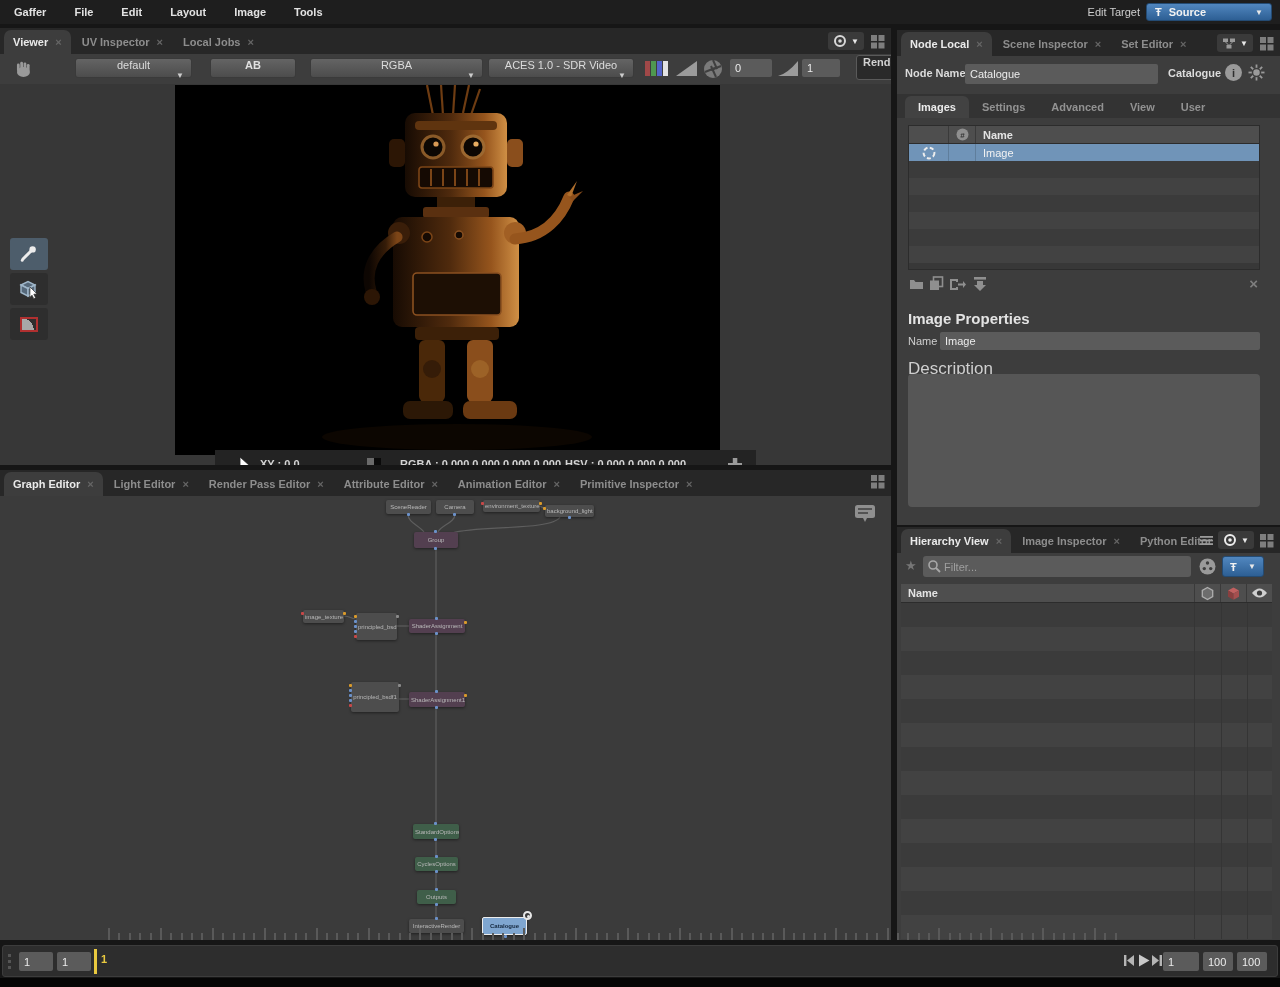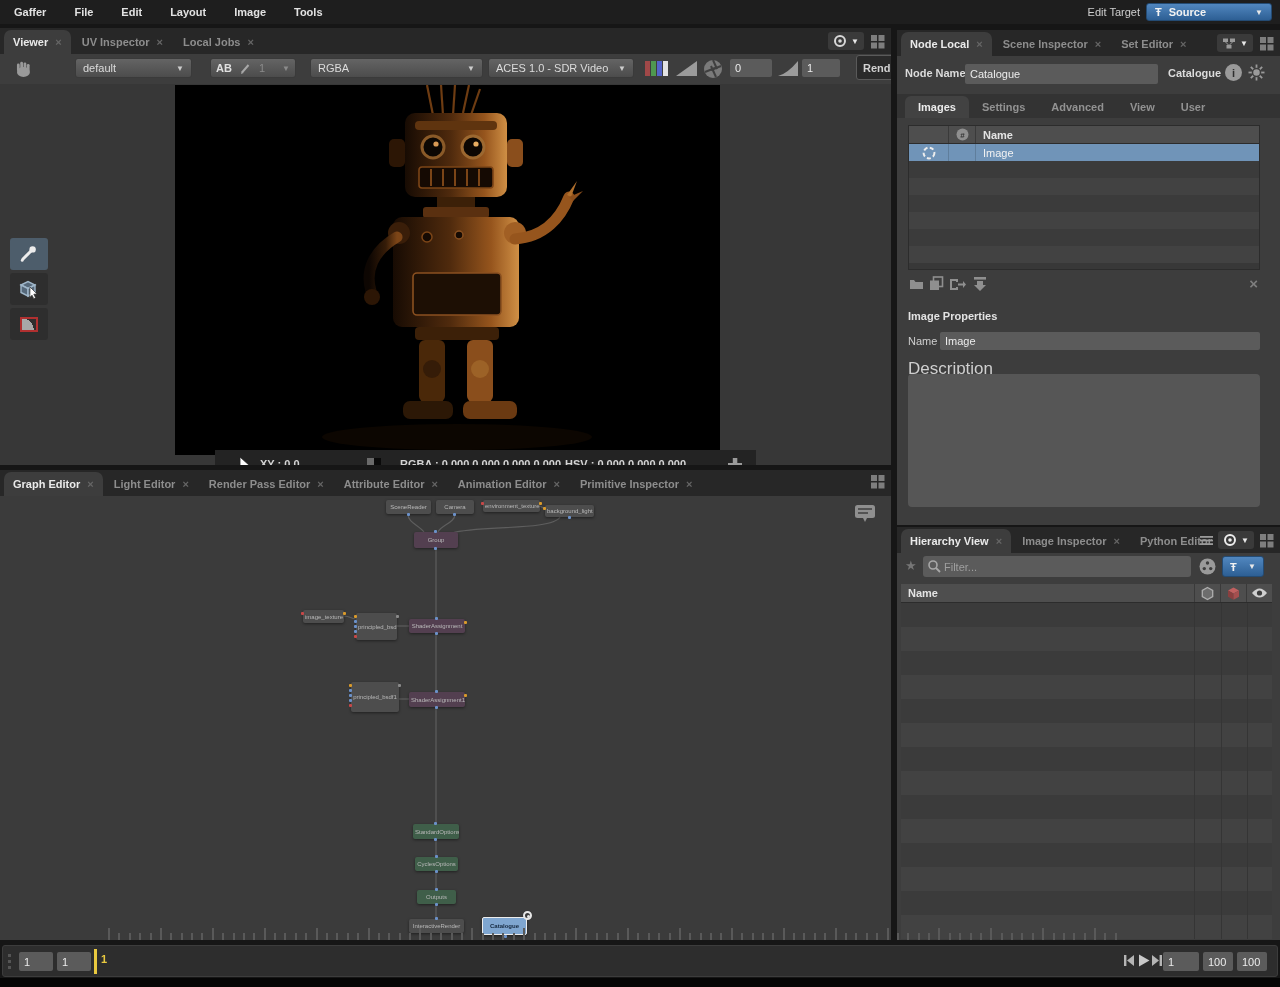--- a/index.html
+++ b/index.html
@@ -30,21 +30,21 @@
     font-size:11px;padding:0 5px;outline:none;}
   .drop{background:linear-gradient(#646464,#4c4c4c);border-radius:3px;color:#dcdcdc;font-size:11px;
     display:flex;align-items:center;padding:0 7px;border:1px solid #3a3a3a;}
   .drop .caret{color:#cccccc;}
   .bluedrop{background:linear-gradient(#5187bf,#2d5f94);border-radius:3px;color:#f2f2f2;display:flex;
     align-items:center;gap:5px;padding:0 7px;font-size:11px;font-weight:bold;border:1px solid #244b73;}
   .boldlabel{font-size:11px;font-weight:bold;color:#dcdcdc;}
   
   #viewer-panel{left:0;top:28px;width:891px;height:437px;}
   #vtoolbar{position:absolute;left:0;top:26px;right:0;height:30px;background:#3d3d3d;}
-  #vtoolbar > *{position:absolute;}
+  #vtoolbar > *{position:absolute;flex-direction:column;}
   .toolicon{display:flex;align-items:center;justify-content:center;}
   #viewport{position:absolute;left:0;top:56px;right:0;bottom:0;background:#373737;}
   #render-image{position:absolute;left:175px;top:1px;width:545px;height:370px;background:#000;}
   #vtools{position:absolute;left:10px;top:154px;display:flex;flex-direction:column;gap:3px;}
   .vtool{width:38px;height:32px;background:#2e2e2e;border-radius:3px;display:flex;align-items:center;justify-content:center;}
   .vtool.sel{background:#4d5d6b;}
   .croptool{width:18px;height:15px;border:2px solid #b03030;background:radial-gradient(circle at 0% 100%, #a8a8a8 0 66%, #2e2e2e 66%);}
   #statusbar{position:absolute;left:215px;top:366px;width:541px;height:30px;background:#232323;display:flex;align-items:center;}
   #statusbar .stat{position:absolute;font-size:11px;font-weight:bold;color:#d4d4d4;white-space:nowrap;}
   #swatch{position:absolute;left:152px;top:8px;width:14px;height:14px;
@@ -73,21 +73,21 @@
   .ne-c1{width:40px;border-right:1px solid #3a3a3a;height:100%;display:flex;align-items:center;justify-content:center;}
   .ne-c2{width:27px;border-right:1px solid #3a3a3a;height:100%;display:flex;align-items:center;justify-content:center;}
   .ne-c3{flex:1;padding-left:7px;font-size:11px;font-weight:bold;color:#e3e3e3;display:flex;align-items:center;height:100%;}
   #ne-selrow{position:absolute;left:0;top:18px;right:0;height:17px;background:#7094b8;display:flex;align-items:center;}
   #ne-selrow .ne-c3{color:#f2f2f2;font-weight:normal;}
   #ne-rows{position:absolute;left:0;top:35px;right:0;bottom:0;}
   .ne-row{height:17px;background:#3b3b3b;}
   .ne-row.alt{background:#424242;}
   #ne-toolrow{position:absolute;left:11px;top:246px;width:352px;height:18px;}
   #ne-toolrow .ticon{position:absolute;top:0;}
-  #ne-props-title{position:absolute;left:11px;top:280px;font-size:11px;font-weight:bold;color:#e3e3e3;}
+  #ne-props-title{position:absolute;left:11px;top:280px;font-size:15px;font-weight:bold;color:#e3e3e3;}
   #ne-name-label{position:absolute;left:11px;top:305px;font-size:11px;color:#cfcfcf;}
   #ne-name-input{position:absolute;left:43px;top:302px;width:320px;height:18px;}
   #ne-desc-label{position:absolute;left:11px;top:329px;font-size:17px;color:#cfcfcf;}
   #ne-desc{position:absolute;left:11px;top:344px;width:352px;height:133px;background:#565656;border:0;border-radius:4px;resize:none;}
   
   #hier-panel{left:897px;top:527px;width:383px;height:413px;}
   #hv-filterrow{position:absolute;left:0;top:28px;right:0;height:24px;}
   #hv-search{position:absolute;left:26px;top:1px;width:268px;height:21px;background:#5b5b5b;border-radius:3px;display:flex;align-items:center;padding-left:4px;}
   #hv-search input{background:transparent;border:0;outline:none;color:#ececec;font-size:11px;width:230px;font-family:"Liberation Sans",sans-serif;}
   #hv-search input::placeholder{color:#9f9f9f;}

